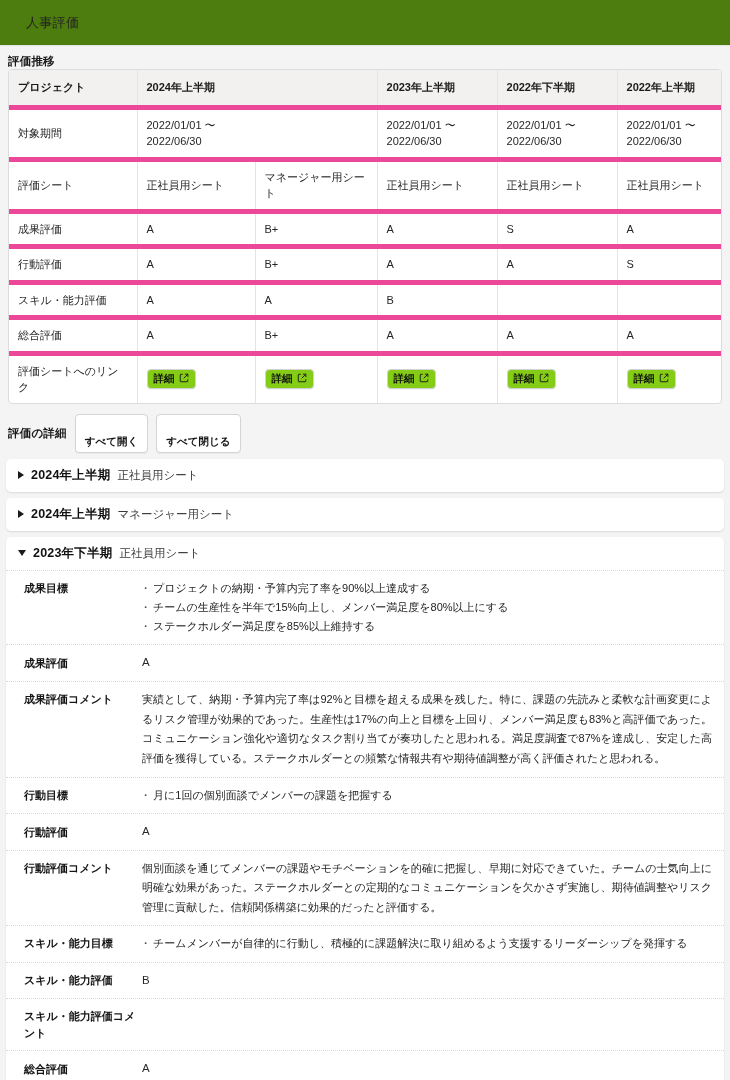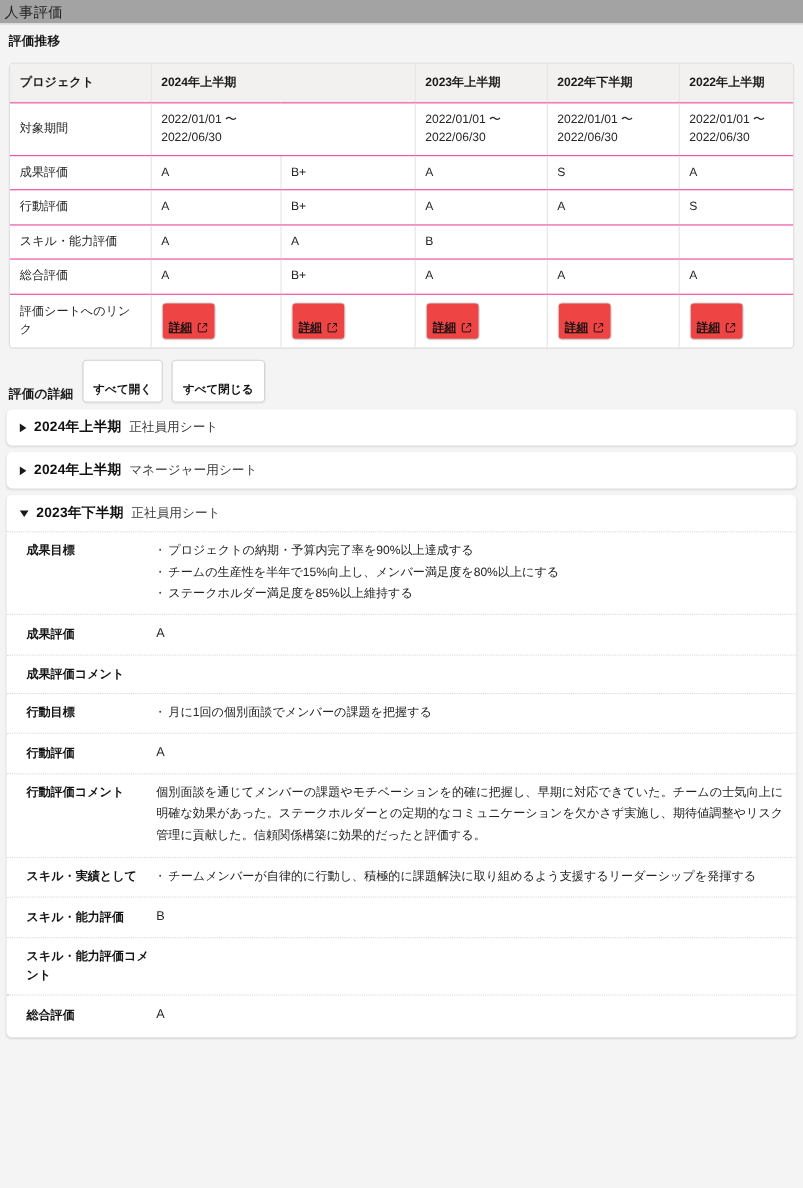--- a/index.html
+++ b/index.html
@@ -13,61 +13,61 @@
     background: #f4f4f4;
     font-family: "Liberation Sans", "DejaVu Sans", sans-serif;
     color: #1a1a1a;
     font-size: 12px;
     -webkit-font-smoothing: antialiased;
     overflow: hidden;
   }
 
   
   .page-header {
-    background: #a3a3a3;
-    height: 22px;
+    background: #4d7c0f;
+    height: 46px;
     display: flex;
     align-items: center;
-    padding: 0 4px;
+    padding: 0 26px;
     border-bottom: 1px solid #e2e2e2;
   }
   .page-title {
     font-size: 13px;
     font-weight: 400;
     color: #222;
     letter-spacing: .3px;
   }
 
   
   .section-transition {
     padding: 8px 0 0 0;
   }
   .section-heading {
     font-size: 11.5px;
     font-weight: 700;
     color: #1a1a1a;
-    margin: 0 0 12px 8px;
+    margin: 0 0 0 8px;
     letter-spacing: .2px;
   }
   .table-wrap {
     margin: 0 8px 0 8px;
     border: 1px solid #dcdcdc;
     border-radius: 4px;
     overflow: hidden;
     background: #fff;
   }
   table.trend {
     border-collapse: collapse;
     width: 100%;
     table-layout: fixed;
     font-size: 11px;
   }
   table.trend th, table.trend td {
     border-right: 1px solid #e4e4e4;
-    border-bottom: 1px solid #ec4899;
+    border-bottom: 5px solid #ec4899;
     padding: 7px 9px;
     text-align: left;
     vertical-align: middle;
     font-weight: 400;
     color: #262626;
     line-height: 1.5;
   }
   table.trend tr:last-child td { border-bottom: none; }
   table.trend th:last-child, table.trend td:last-child { border-right: none; }
   table.trend thead th {
@@ -89,37 +89,36 @@
   .col-d     { width: 120px; }
   .col-e     { width: 114px; }
   .period-cell { white-space: pre-line; }
 
   
   .btn-detail {
     display: inline-flex;
     align-items: center;
     gap: 4px;
     border: 1px solid #d2d2d2;
-    background: #ef4444;
+    background: #84cc16;
     border-radius: 4px;
-    padding: 16px 6px 3px 6px;
+    padding: 2px 6px 3px 6px;
     font-size: 10.5px;
     font-weight: 700;
     color: #111;
     line-height: 1.3;
     cursor: pointer;
     box-shadow: 0 1px 0 rgba(0,0,0,.04);
-    text-decoration: underline;
   }
   .btn-detail svg { display: block; }
 
   
   .detail-toolbar {
     display: flex;
-    align-items: flex-end;
+    align-items: center;
     gap: 8px;
     padding: 10px 8px 6px 8px;
   }
   .detail-toolbar .section-heading { margin: 0; }
   .btn-plain {
     border: 1px solid #d4d4d4;
     background: #fff;
     border-radius: 4px;
     font-size: 10.5px;
     font-weight: 700;
@@ -255,20 +254,28 @@
           <tr>
             <td class="rowlabel">対象期間</td>
             <td class="period-cell" colspan="2">2022/01/01 〜
 2022/06/30</td>
             <td class="period-cell">2022/01/01 〜
 2022/06/30</td>
             <td class="period-cell">2022/01/01 〜
 2022/06/30</td>
             <td class="period-cell">2022/01/01 〜
 2022/06/30</td>
+          </tr>
+          <tr>
+            <td class="rowlabel">評価シート</td>
+            <td>正社員用シート</td>
+            <td>マネージャー用シート</td>
+            <td>正社員用シート</td>
+            <td>正社員用シート</td>
+            <td>正社員用シート</td>
           </tr>
           <tr>
             <td class="rowlabel">成果評価</td>
             <td>A</td>
             <td>B+</td>
             <td>A</td>
             <td>S</td>
             <td>A</td>
           </tr>
           <tr>
@@ -380,39 +387,40 @@
               <li>ステークホルダー満足度を85%以上維持する</li>
             </ul>
           </div>
         </div>
         <div class="drow align-middle">
           <div class="drow-label">成果評価</div>
           <div class="drow-value grade">A</div>
         </div>
         <div class="drow">
           <div class="drow-label">成果評価コメント</div>
+          <div class="drow-value comment">実績として、納期・予算内完了率は92%と目標を超える成果を残した。特に、課題の先読みと柔軟な計画変更によるリスク管理が効果的であった。生産性は17%の向上と目標を上回り、メンバー満足度も83%と高評価であった。コミュニケーション強化や適切なタスク割り当てが奏功したと思われる。満足度調査で87%を達成し、安定した高評価を獲得している。ステークホルダーとの頻繁な情報共有や期待値調整が高く評価されたと思われる。</div>
         </div>
         <div class="drow">
           <div class="drow-label">行動目標</div>
           <div class="drow-value">
             <ul class="goal-list">
               <li>月に1回の個別面談でメンバーの課題を把握する</li>
             </ul>
           </div>
         </div>
         <div class="drow align-middle">
           <div class="drow-label">行動評価</div>
           <div class="drow-value grade">A</div>
         </div>
         <div class="drow">
           <div class="drow-label">行動評価コメント</div>
           <div class="drow-value comment">個別面談を通じてメンバーの課題やモチベーションを的確に把握し、早期に対応できていた。チームの士気向上に明確な効果があった。ステークホルダーとの定期的なコミュニケーションを欠かさず実施し、期待値調整やリスク管理に貢献した。信頼関係構築に効果的だったと評価する。</div>
         </div>
         <div class="drow">
-          <div class="drow-label">スキル・実績として</div>
+          <div class="drow-label">スキル・能力目標</div>
           <div class="drow-value">
             <ul class="goal-list">
               <li>チームメンバーが自律的に行動し、積極的に課題解決に取り組めるよう支援するリーダーシップを発揮する</li>
             </ul>
           </div>
         </div>
         <div class="drow align-middle">
           <div class="drow-label">スキル・能力評価</div>
           <div class="drow-value grade">B</div>
         </div>

